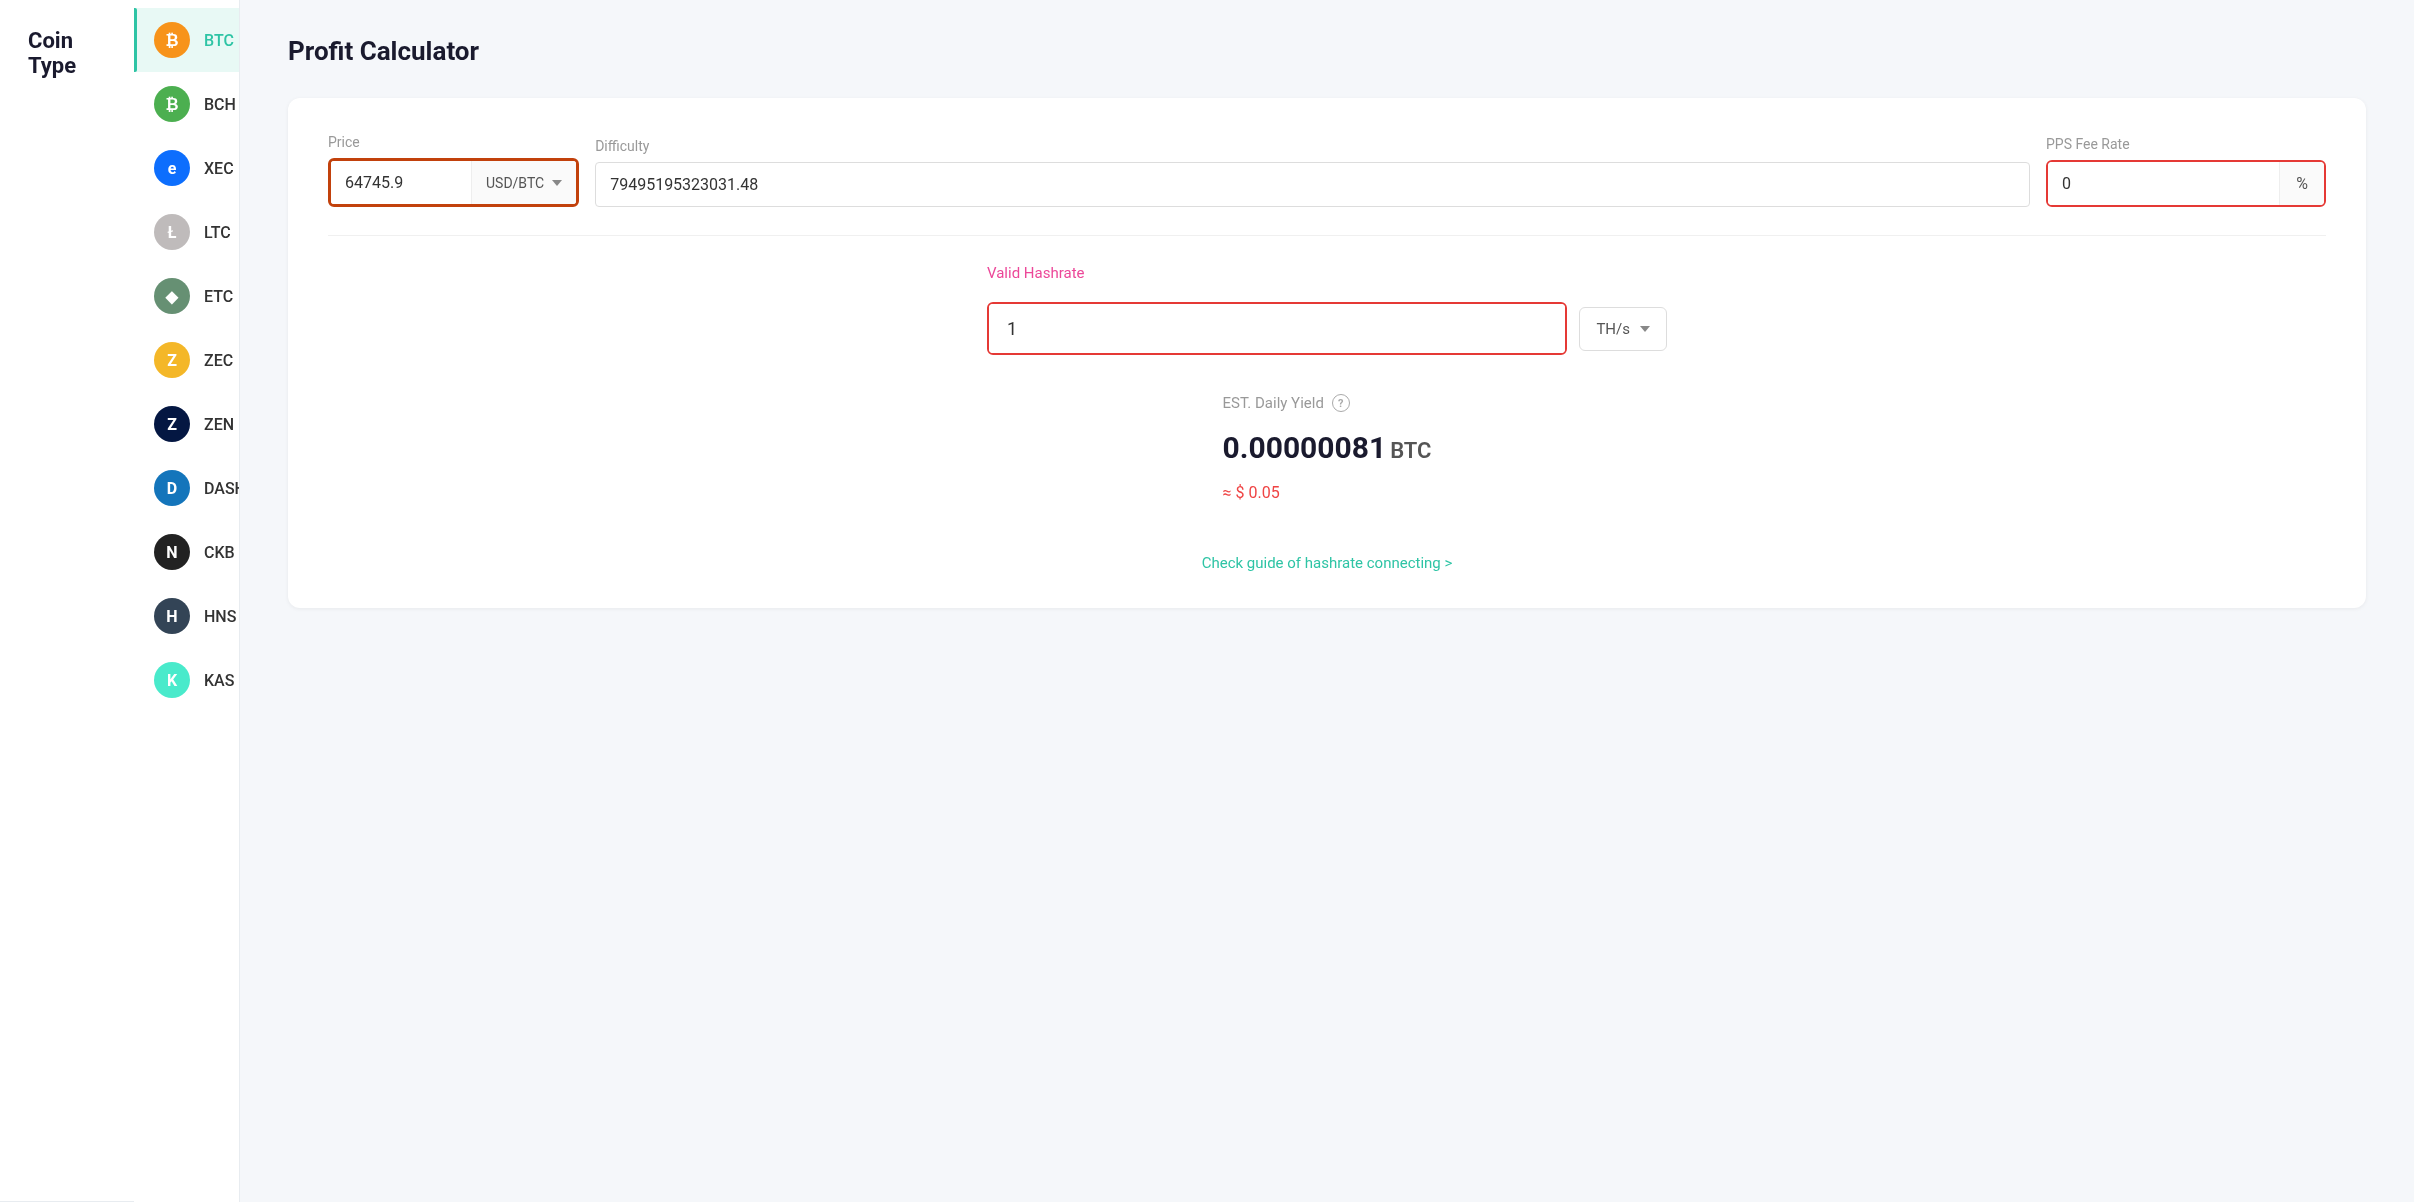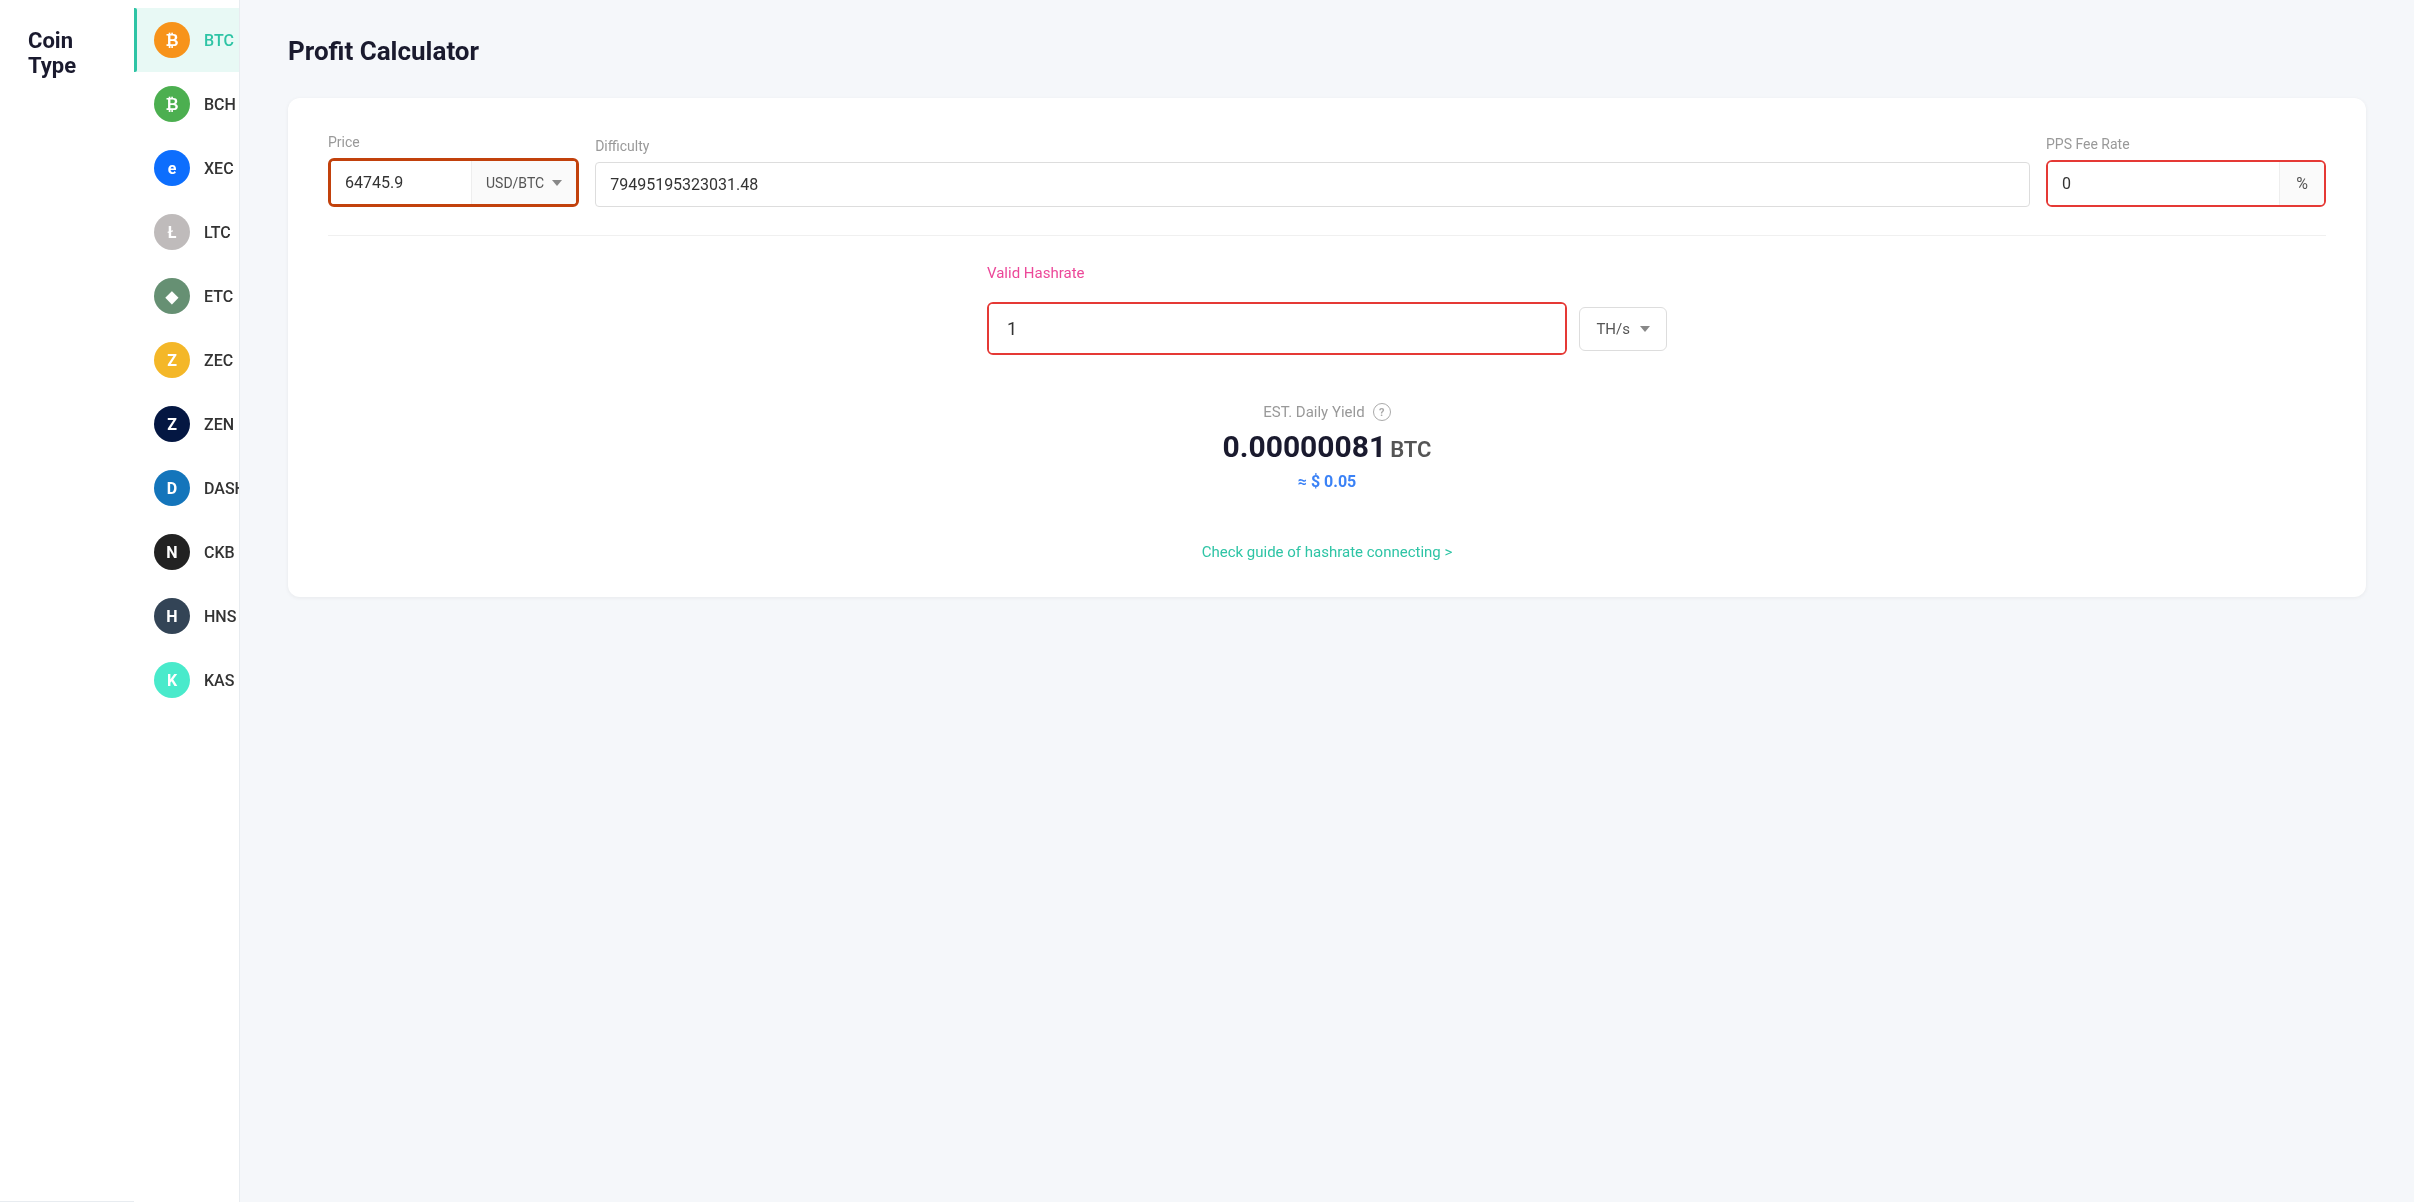--- a/index.html
+++ b/index.html
@@ -259,23 +259,23 @@
       cursor: pointer;
       gap: 8px;
       font-size: 15px;
       color: #555;
       white-space: nowrap;
     }
 
     .yield-section {
       display: flex;
       flex-direction: column;
-      align-items: center;
-      margin-top: 28px;
-      gap: 8px;
+      align-items: flex-start;
+      margin-top: 19px;
+      gap: 18px;
     }
 
     .yield-label-row {
       display: flex;
       align-items: center;
       gap: 8px;
     }
 
     .yield-label {
       font-size: 15px;
@@ -304,22 +304,21 @@
 
     .yield-value span.currency {
       font-size: 22px;
       font-weight: 600;
       color: #555;
       margin-left: 4px;
     }
 
     .yield-usd {
       font-size: 16px;
-      color: #3b82f6;
-      font-weight: bold;
+      color: #ef4444;
     }
 
     .guide-link {
       margin-top: 32px;
       font-size: 15px;
       color: #2ec4a5;
       text-decoration: none;
       cursor: pointer;
       text-align: center;
     }

